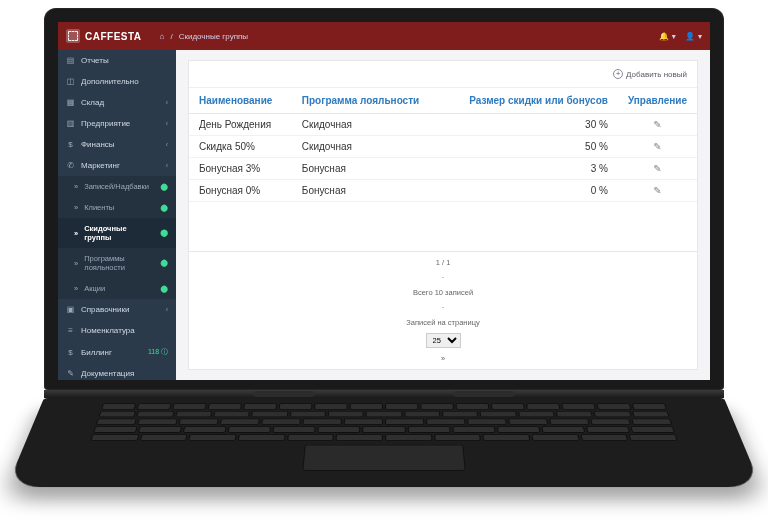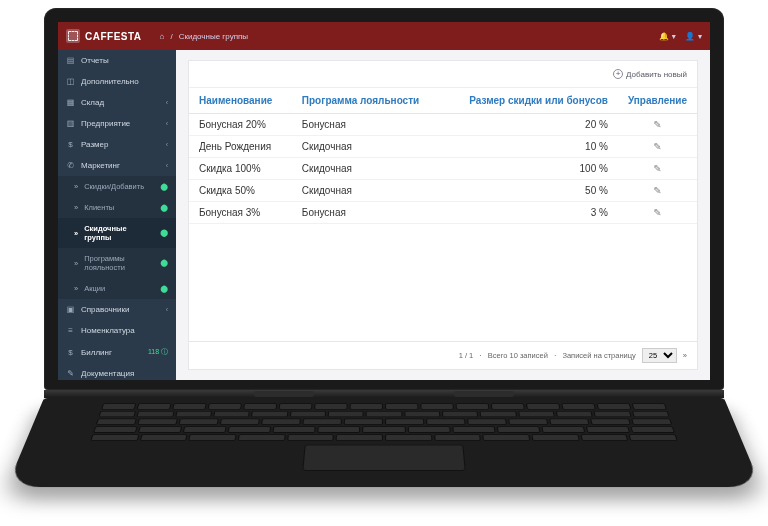--- a/index.html
+++ b/index.html
@@ -87,21 +87,21 @@
   }
   .panel-head { display:flex; justify-content:flex-end; padding:8px 10px; border-bottom:1px solid #eee; }
   .add-btn { color:#5a5a6a; font-size:8px; display:flex; align-items:center; gap:3px; cursor:pointer; }
   .add-btn .plus { border:1px solid #8a8a9a; border-radius:50%; width:10px; height:10px; display:inline-flex; align-items:center; justify-content:center; font-size:8px; line-height:1; }
   table { width:100%; border-collapse:collapse; font-size:10px; }
   thead th { text-align:left; padding:7px 10px; color:#2f7bbf; font-weight:600; border-bottom:1px solid #e6e6ea; }
   thead th.right, tbody td.right { text-align:right; }
   thead th.ctr { text-align:center; }
   tbody td { padding:5px 10px; color:#333; border-bottom:1px solid #f1f1f3; }
   tbody td.mgmt { width:24px; text-align:center; color:#888; cursor:pointer; }
-  .panel-foot { margin-top:auto; border-top:1px solid #e6e6ea; padding:6px 10px; display:flex; justify-content:flex-end; align-items:center; gap:6px; font-size:7.5px; color:#666; }
+  .panel-foot { margin-top:auto; border-top:1px solid #e6e6ea; padding:6px 10px; display:flex; justify-content:flex-end; align-items:center; gap:6px; font-size:7.5px; color:#666;flex-direction:column; }
   .panel-foot select { font-size:7.5px; border:1px solid #ccc; padding:1px 2px; }
   .hinge { height:8px; background:linear-gradient(#3a3a3a,#1a1a1a); display:flex; justify-content:center; gap:140px; }
   .hinge i { width:60px; height:6px; background:#2c2c2c; margin-top:1px; border-radius:2px; }
   .keyboard-base {
     background:#1d1d1d;
     height:120px;
     transform: perspective(900px) rotateX(48deg);
     transform-origin: top center;
     border-radius: 4px 4px 30px 30px;
     padding:8px 40px 14px 40px;
@@ -152,31 +152,31 @@
               <span>Склад</span>
               <span class="chev">‹</span>
             </div>
             <div class="nav-item">
               <span class="nav-icon">▥</span>
               <span>Предприятие</span>
               <span class="chev">‹</span>
             </div>
             <div class="nav-item">
               <span class="nav-icon">$</span>
-              <span>Размер</span>
+              <span>Финансы</span>
               <span class="chev">‹</span>
             </div>
             <div class="nav-item">
               <span class="nav-icon">✆</span>
               <span>Маркетинг</span>
               <span class="chev">‹</span>
             </div>
             <div class="nav-item sub">
               <span>»</span>
-              <span>Скидки/Добавить</span>
+              <span>Записей/Надбавки</span>
               <span class="badge">⬤</span>
             </div>
             <div class="nav-item sub">
               <span>»</span>
               <span>Клиенты</span>
               <span class="badge">⬤</span>
             </div>
             <div class="nav-item sub active">
               <span>»</span>
               <span>Скидочные группы</span>
@@ -224,49 +224,43 @@
               <thead>
                 <tr>
                   <th>Наименование</th>
                   <th>Программа лояльности</th>
                   <th class="right">Размер скидки или бонусов</th>
                   <th class="ctr" style="width:60px">Управление</th>
                 </tr>
               </thead>
               <tbody id="tbody">
                   <tr>
-                    <td>Бонусная 20%</td>
-                    <td>Бонусная</td>
-                    <td class="right">20 %</td>
-                    <td class="mgmt">✎</td>
-                  </tr>
-                  <tr>
                     <td>День Рождения</td>
                     <td>Скидочная</td>
-                    <td class="right">10 %</td>
-                    <td class="mgmt">✎</td>
-                  </tr>
-                  <tr>
-                    <td>Скидка 100%</td>
-                    <td>Скидочная</td>
-                    <td class="right">100 %</td>
+                    <td class="right">30 %</td>
                     <td class="mgmt">✎</td>
                   </tr>
                   <tr>
                     <td>Скидка 50%</td>
                     <td>Скидочная</td>
                     <td class="right">50 %</td>
                     <td class="mgmt">✎</td>
                   </tr>
                   <tr>
                     <td>Бонусная 3%</td>
                     <td>Бонусная</td>
                     <td class="right">3 %</td>
                     <td class="mgmt">✎</td>
                   </tr>
+                  <tr>
+                    <td>Бонусная 0%</td>
+                    <td>Бонусная</td>
+                    <td class="right">0 %</td>
+                    <td class="mgmt">✎</td>
+                  </tr>
                 </tbody>
             </table>
             <div class="panel-foot">
               <span>1 / 1</span>
               <span>·</span>
               <span>Всего 10 записей</span>
               <span>·</span>
               <span>Записей на страницу</span>
               <select>
                 <option>25</option>

